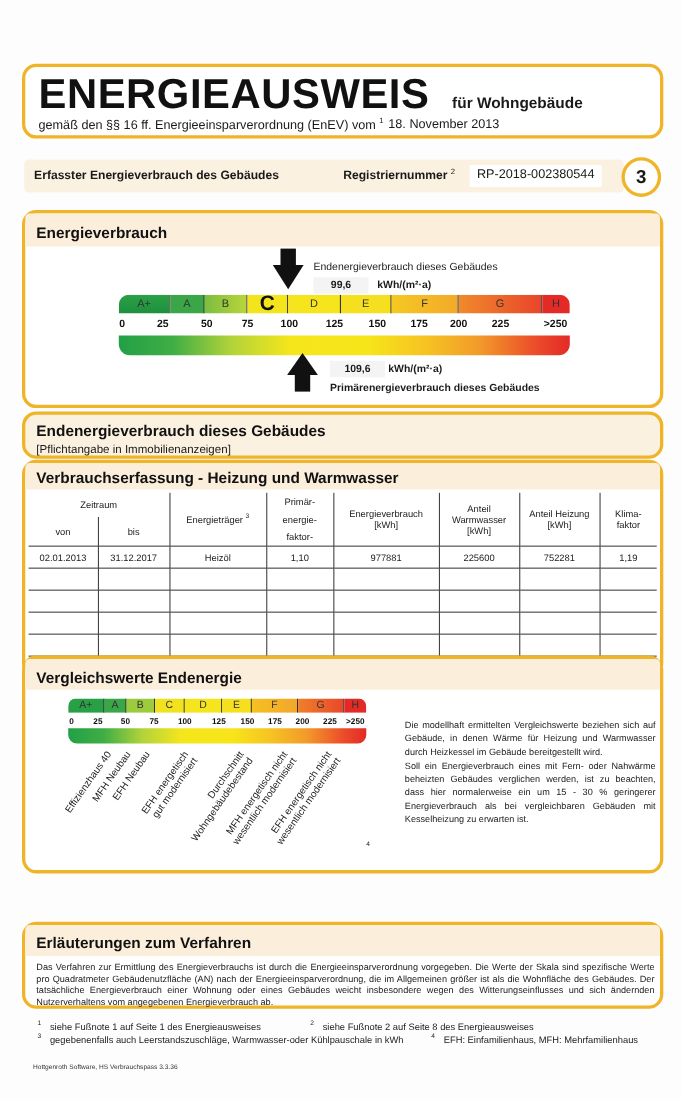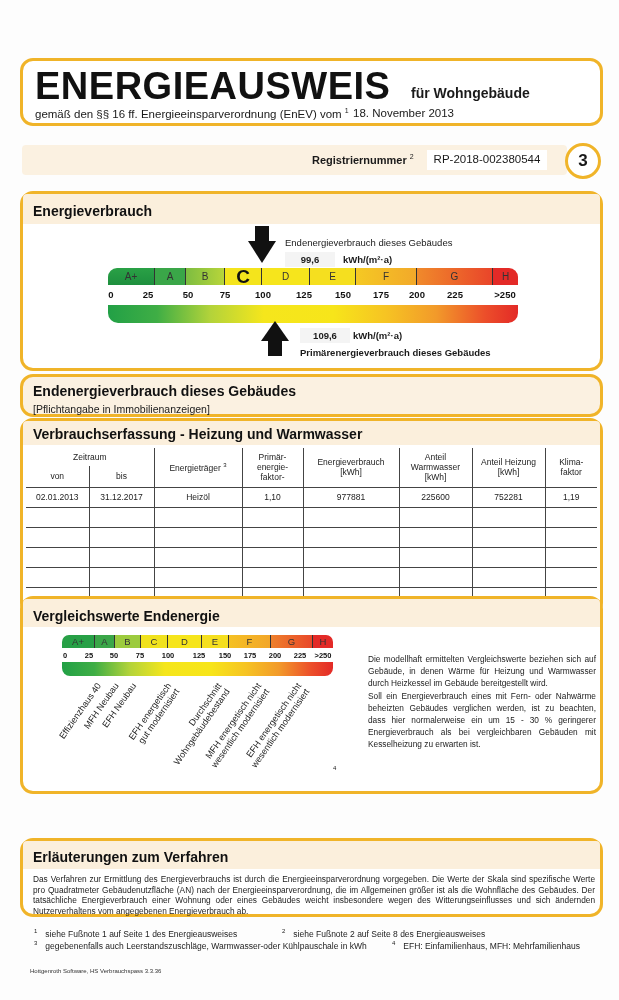--- a/index.html
+++ b/index.html
@@ -78,20 +78,21 @@
 <body>
 
 <div class="box" id="title-box">
   <div class="abs" id="title-main">ENERGIEAUSWEIS</div>
   <div class="abs" id="title-sub">für Wohngebäude</div>
   <div class="abs" id="title-law"><span>gemäß den §§ 16 ff. Energieeinsparverordnung (EnEV) vom</span> <sup style="font-size:7px">1</sup></div>
   <div class="abs" id="title-date">18. November 2013</div>
 </div>
 
 <div class="abs" id="reg-band">
+  <div class="abs" id="reg-label">Erfasster Energieverbrauch des Gebäudes</div>
   <div class="abs" id="reg-num-label"><span>Registriernummer</span> <sup style="font-size:7px;font-weight:normal">2</sup></div>
   <div class="abs" id="reg-num-value">RP-2018-002380544</div>
 </div>
 <div class="abs" id="page-circle">3</div>
 
 <div class="box" id="ev-box">
   <div class="hdrband"></div>
   <div class="abs h2" id="ev-title">Energieverbrauch</div>
 
   <div class="stem" style="left:232px;top:32px;width:14px;height:16px;"></div>
@@ -149,21 +150,21 @@
         <col style="width:61px">
       <col style="width:96px">
         <col style="width:73px">
         <col style="width:73px">
         <col style="width:52px">
     </colgroup>
     <tbody>
         <tr class="hrow" style="height:18px">
       <td colspan="2" style="border-bottom:none">Zeitraum</td>
       <td rowspan="2"><span>Energieträger</span> <sup style="font-size:6px">3</sup></td>
-      <td rowspan="2" style="white-space:pre-line;line-height:10px">Primär-
+      <td rowspan="2" style="white-space:pre-line;line-height:16px">Primär-
 energie-
 faktor-</td>
       <td rowspan="2" style="white-space:pre-line;line-height:10px">Energieverbrauch
 [kWh]</td>
       <td rowspan="2" style="white-space:pre-line;line-height:10px">Anteil
 Warmwasser
 [kWh]</td>
       <td rowspan="2" style="white-space:pre-line;line-height:10px">Anteil Heizung
 [kWh]</td>
       <td rowspan="2" style="white-space:pre-line;line-height:10px">Klima-

